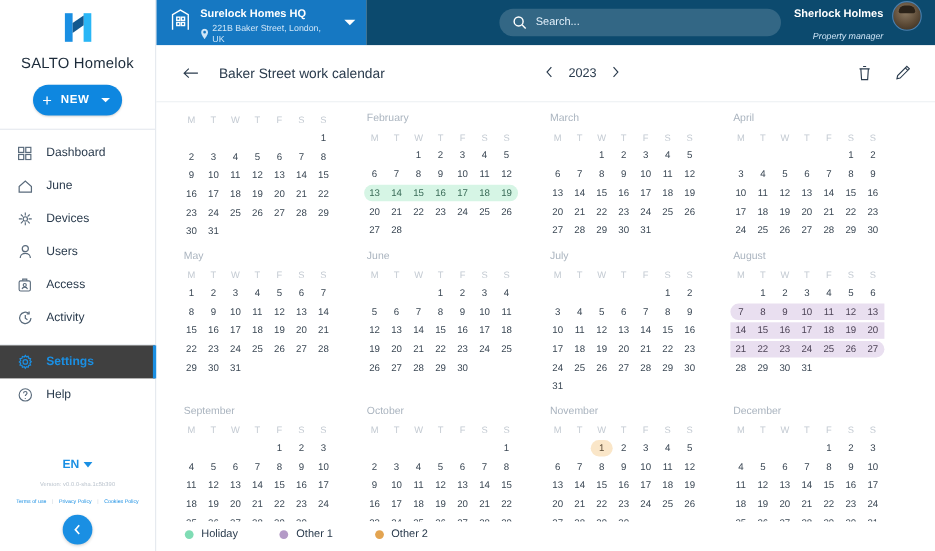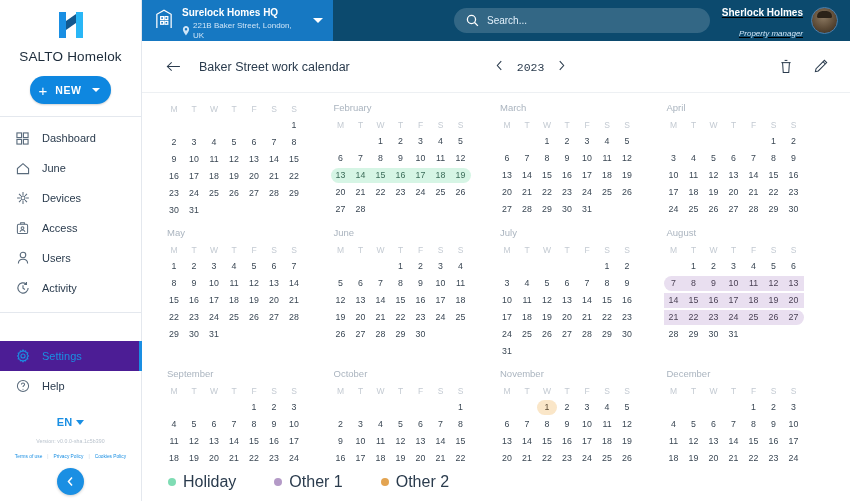--- a/index.html
+++ b/index.html
@@ -37,21 +37,21 @@
   }
   .nav-sep { height: 1px; background: #e4e8ee; margin: 0; }
   .nav { padding-top: 6px; }
   .nav-item {
     display: flex; align-items: center; gap: 11px;
     height: 30px; padding-left: 14px; cursor: pointer;
     position: relative; color: #2a3b4d; font-size: 11px;
   }
   .nav-item + .nav-item { margin-top: 0; }
   .nav-item .ni-icon { width: 17px; display: flex; justify-content: center; }
-  .nav-item.active { background: #4c1d95; color: #1a8fe3; font-weight: normal; margin-top: 28px; }
+  .nav-item.active { background: #404040; color: #1a8fe3; font-weight: bold; }
   .nav-item.active::after {
     content: ""; position: absolute; right: -1px; top: 0; bottom: 0;
     width: 3px; background: #1a8fe3;
   }
   .nav-gap { height: 9px; }
   .nav-top-border { border-top: 1px solid #e4e8ee; }
 
   .sb-foot { margin-top: auto; padding-bottom: 6px; text-align: center; }
   .lang {
     color: #1a8fe3; font-size: 11px; font-weight: bold;
@@ -100,44 +100,43 @@
     width: 256px; height: 25px; border-radius: 13px;
     background: rgba(255,255,255,.16);
     display: flex; align-items: center; gap: 8px; padding: 0 12px;
     margin-left: 121px; cursor: text;
   }
   .search input {
     flex: 1; background: transparent; border: none; outline: none;
     color: #fff; font-size: 10px; font-family: "Liberation Sans", sans-serif;
   }
   .search input::placeholder { color: #e2f0fb; }
-  .user { margin-left: auto; display: flex; align-items: center; gap: 8px; cursor: pointer; text-decoration: underline; }
+  .user { margin-left: auto; display: flex; align-items: flex-start; gap: 8px; cursor: pointer; }
   .user-txt { text-align: right; line-height: 1.25; }
   .user-name { font-size: 10px; font-weight: bold; color: #fff; }
   .user-role { font-size: 8px; color: #cfe5f7; font-style: italic; }
   .avatar {
     width: 27px; height: 27px; border-radius: 50%;
     background: radial-gradient(circle at 45% 35%, #8d7a62 0%, #5c4a36 55%, #32281c 100%);
     border: 1.5px solid #4a7fae; overflow: hidden; position: relative;
   }
   .avatar::after {
     content: ""; position: absolute; left: 5px; top: 3px; width: 15px; height: 7px;
     background: #2b2218; border-radius: 7px 7px 2px 2px;
   }
 
   .page-head {
     height: 52px; display: flex; align-items: center;
     padding: 0 22px 0 24px; border-bottom: 1px solid #edf0f3;
   }
   .back-arrow { font-size: 14px; color: #2a3b4d; cursor: pointer; margin-right: 18px; }
   .page-title { font-size: 12.5px; color: #2a3b4d; }
   .year-nav {
-    display: flex; align-items: flex-end; gap: 14px;
+    display: flex; align-items: center; gap: 14px;
     margin-left: 146px;
-    font-family: Liberation Mono, monospace;
   }
   .yr-btn { font-size: 11px; color: #2a3b4d; cursor: pointer; }
   .yr-val { font-size: 11.5px; color: #2a3b4d; }
   .head-actions { margin-left: auto; display: flex; align-items: center; gap: 22px; }
   .head-actions .act { cursor: pointer; display: flex; }
 
   
   .cal-area { flex: 1; padding: 9px 20px 0 22px; position: relative; overflow: hidden; }
   .cal-grid { display: grid; grid-template-columns: repeat(4, 1fr); }
   .month { padding-bottom: 8px; }
@@ -162,21 +161,21 @@
   .hl.r-start { border-top-left-radius: 8px; border-bottom-left-radius: 8px; }
   .hl.r-end   { border-top-right-radius: 8px; border-bottom-right-radius: 8px; }
   .day.on-holiday { color: #3a6b58; }
   .day.on-other1  { color: #4b4255; }
   .day.on-other2  { color: #5a4a33; }
 
   .legend {
     display: flex; align-items: center; gap: 38px;
     padding: 6px 0 10px 26px;
   }
-  .lg-item { display: flex; align-items: center; gap: 7px; font-size: 16px; color: #2a3b4d; }
+  .lg-item { display: flex; align-items: center; gap: 7px; font-size: 10px; color: #2a3b4d; }
   .dot { width: 8px; height: 8px; border-radius: 50%; }
 </style>
 </head>
 <body>
 
 <div class="app">
 
   <aside class="sidebar">
 
     <div class="brand">
@@ -228,38 +227,38 @@
           <svg width="14" height="14" viewBox="0 0 15 15" fill="none" stroke="#5a6b7c" stroke-width="1.1">
             <circle cx="7.5" cy="7.5" r="2.1"></circle>
             <path d="M7.5 1.2v3M7.5 10.8v3M1.2 7.5h3M10.8 7.5h3M3.2 3.2l2.1 2.1M9.7 9.7l2.1 2.1M11.8 3.2L9.7 5.3M5.3 9.7l-2.1 2.1"></path>
           </svg>
         </span>
         <span>Devices</span>
       </div>
 
       <div class="nav-item">
         <span class="ni-icon">
+          <svg width="12" height="14" viewBox="0 0 13 15" fill="none" stroke="#5a6b7c" stroke-width="1.2">
+            <circle cx="6.5" cy="4.3" r="3"></circle>
+            <path d="M1.5 13.5c0-2.8 2.2-4.6 5-4.6s5 1.8 5 4.6"></path>
+          </svg>
+        </span>
+        <span>Users</span>
+      </div>
+
+      <div class="nav-item">
+        <span class="ni-icon">
           <svg width="13" height="14" viewBox="0 0 14 15" fill="none" stroke="#5a6b7c" stroke-width="1.1">
             <rect x="1.5" y="3.5" width="11" height="10" rx="1.5"></rect>
             <path d="M5 3.5V1.8h4v1.7"></path>
             <circle cx="7" cy="7.6" r="1.5"></circle>
             <path d="M4.3 11.6c.4-1.2 1.5-1.9 2.7-1.9s2.3.7 2.7 1.9"></path>
           </svg>
         </span>
         <span>Access</span>
-      </div>
-
-      <div class="nav-item">
-        <span class="ni-icon">
-          <svg width="12" height="14" viewBox="0 0 13 15" fill="none" stroke="#5a6b7c" stroke-width="1.2">
-            <circle cx="6.5" cy="4.3" r="3"></circle>
-            <path d="M1.5 13.5c0-2.8 2.2-4.6 5-4.6s5 1.8 5 4.6"></path>
-          </svg>
-        </span>
-        <span>Users</span>
       </div>
 
       <div class="nav-item">
         <span class="ni-icon">
           <svg width="14" height="14" viewBox="0 0 15 15" fill="none" stroke="#5a6b7c" stroke-width="1.2">
             <path d="M13 7.5a5.5 5.5 0 1 1-1.9-4.2"></path>
             <path d="M11.2 1.2v2.4H8.8"></path>
             <path d="M7.5 4.6v3.2l2.1 1.4"></path>
           </svg>
         </span>

